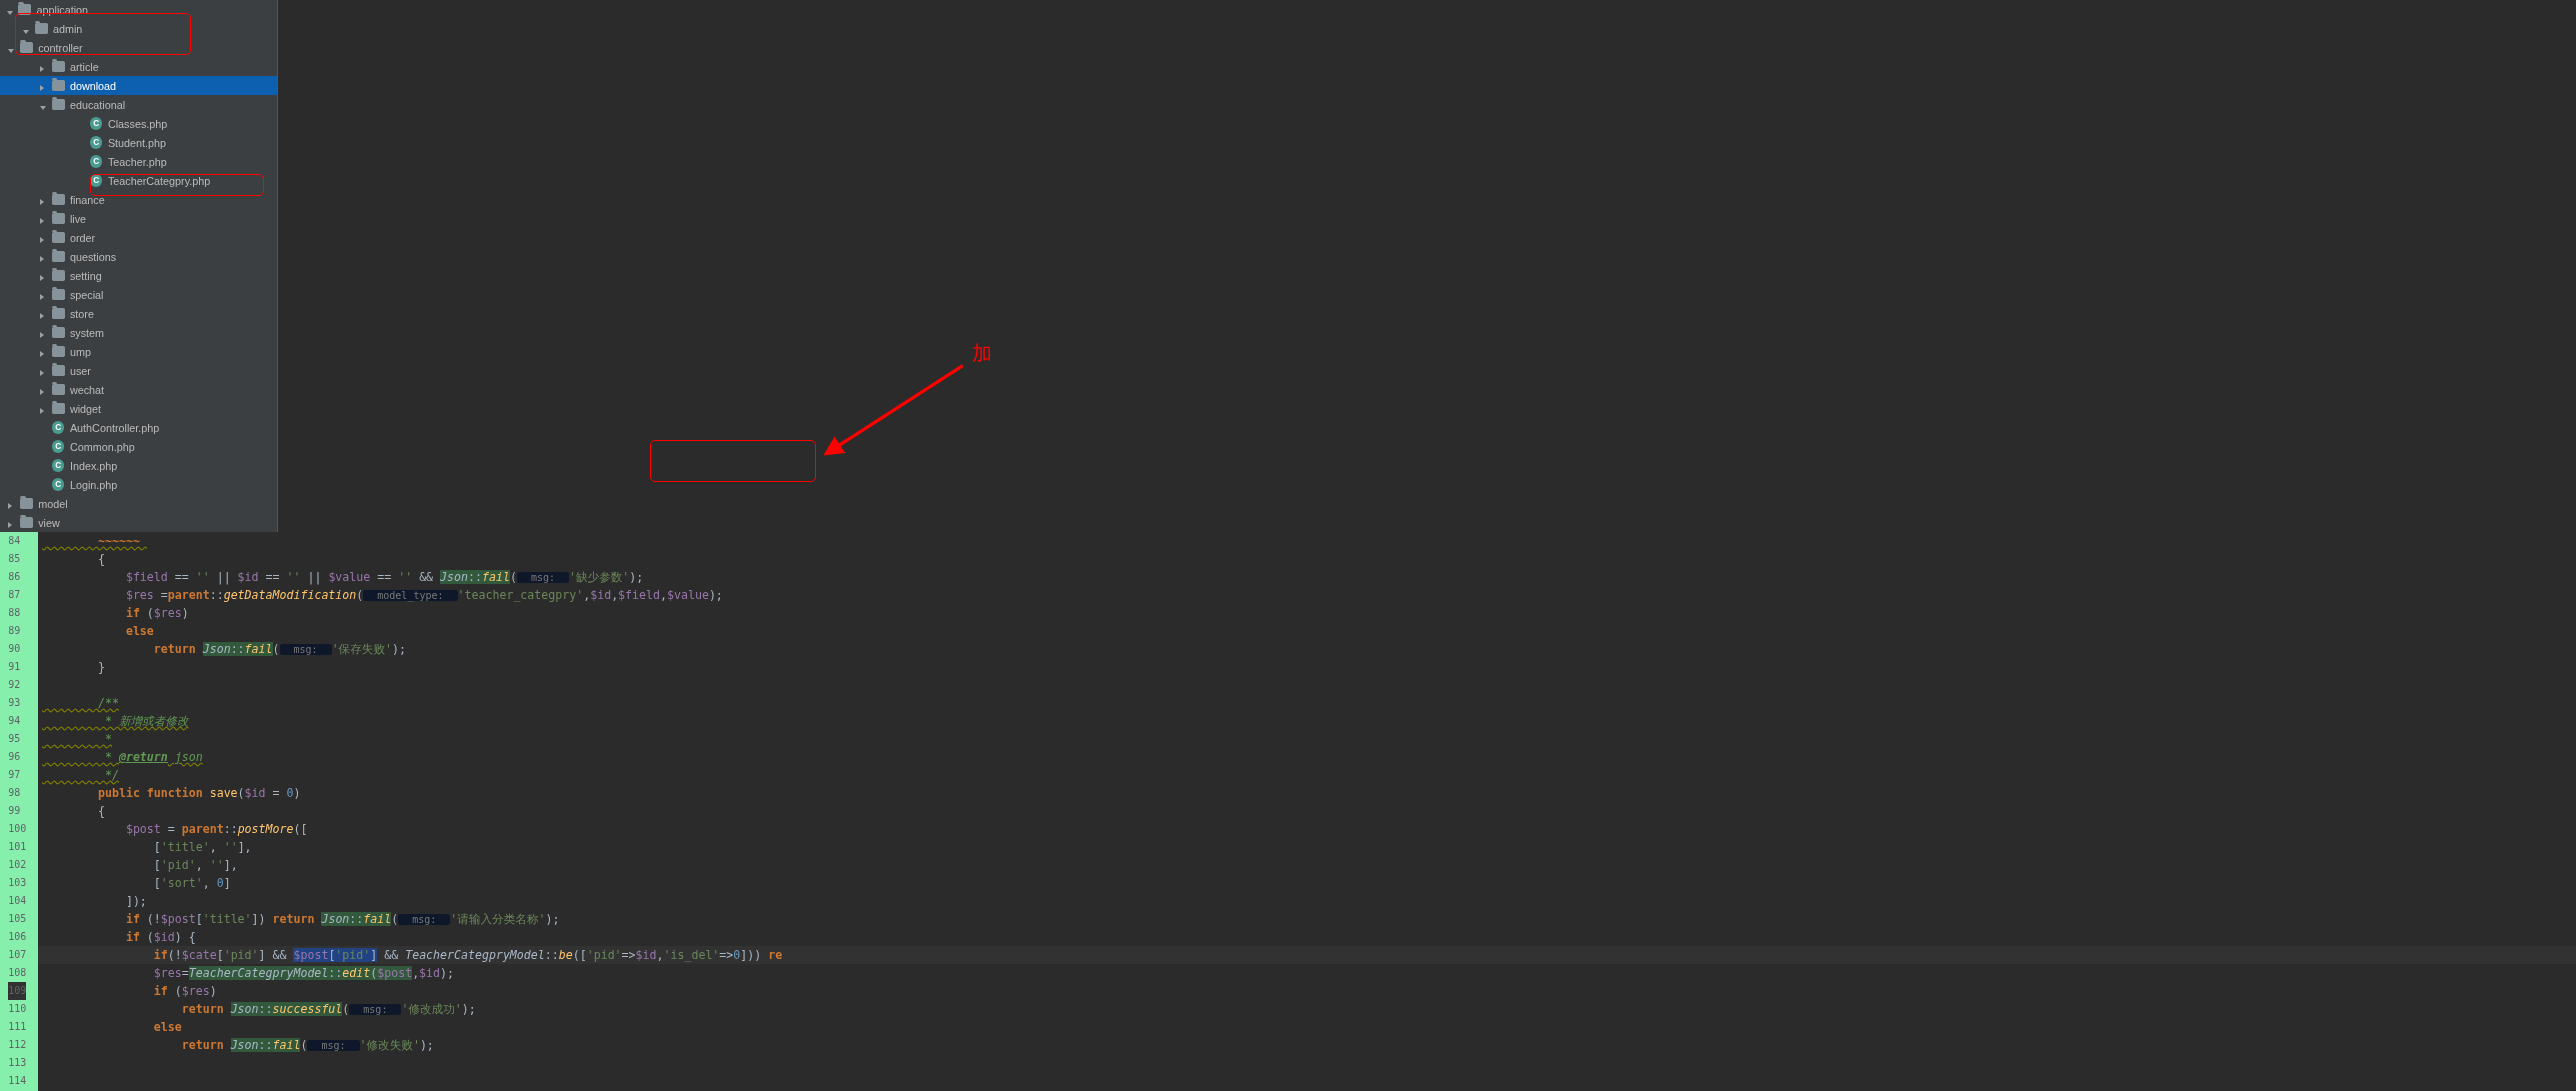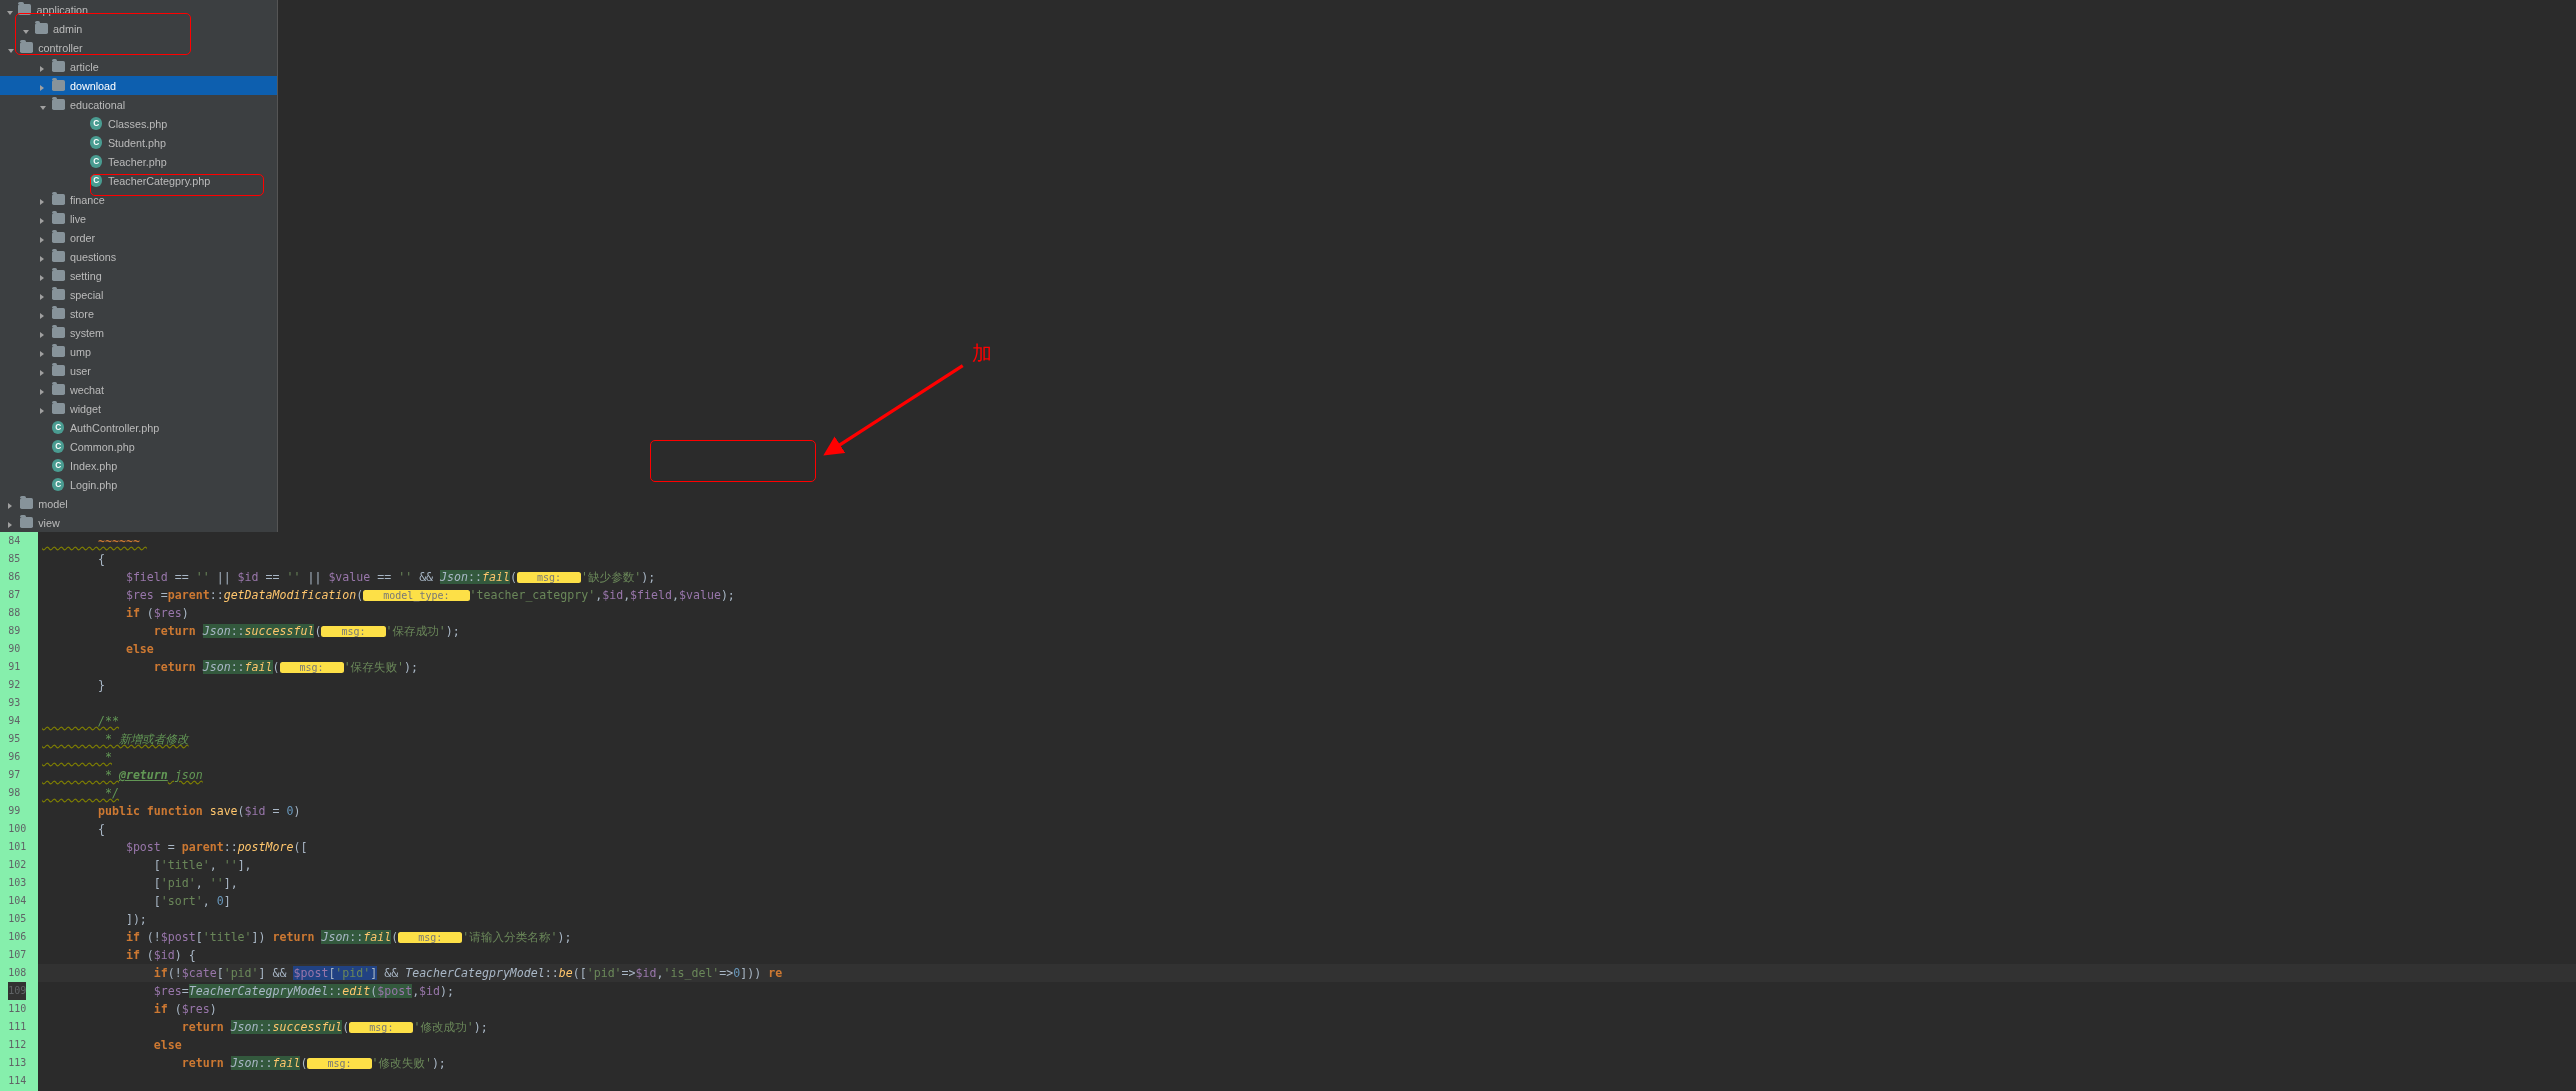--- a/index.html
+++ b/index.html
@@ -168,21 +168,21 @@
   clip-path: polygon(20% 0, 80% 0, 100% 30%, 85% 70%, 70% 100%, 30% 100%, 15% 70%, 0 30%);
 }
 
 .k { color: #cc7832; font-weight: bold; }
 .s { color: #6a8759; }
 .v { color: #9876aa; }
 .fn { color: #ffc66d; }
 .ci { font-style: italic; }
 .doc { color: #629755; font-style: italic; }
 .doctag { color: #629755; font-weight: bold; text-decoration: underline; font-style: italic;}
-.hint { color: #787878; background: #fde047; padding: 0 14px; border-radius: 2.5px; font-size: 10px; text-align: center;}
+.hint { color: #787878; background: #0f172a; padding: 0 8px; border-radius: 2.5px; font-size: 10px; text-align: center;}
 .hl { background: #33593d; }
 .sel { background: #214283; }
 .warn { text-decoration: underline wavy #808000; }
 .num { color: #6897bb; }
 
 .annotation {
   position: absolute;
   color: #ff0000;
   font-size: 20px;
   font-family: -apple-system, sans-serif;
@@ -439,21 +439,20 @@
         <div class="fold-icon" style="top: 424px;">⊟</div>
         <div class="fold-icon" style="top: 497px;">⊟</div>
         <div class="lightbulb" style="top: 460px;"></div>
       </div>
     <div class="editor-content">
       <div class="code-line"><span class="k warn" style="text-decoration:underline wavy #808000">        ~~~~~~ </span></div>
       <div class="code-line"><span>        {</span></div>
       <div class="code-line"><span>            </span><span class="v">$field</span><span> == </span><span class="s">''</span><span> || </span><span class="v">$id</span><span> == </span><span class="s">''</span><span> || </span><span class="v">$value</span><span> == </span><span class="s">''</span><span> &amp;&amp; </span><span class="hl ci">Json</span><span class="hl">::</span><span class="fn hl ci">fail</span><span>(</span><span class="hint"> msg: </span><span class="s">'缺少参数'</span><span>);</span></div>
       <div class="code-line"><span>            </span><span class="v">$res</span><span> =</span><span class="k">parent</span><span>::</span><span class="fn ci">getDataModification</span><span>(</span><span class="hint"> model_type: </span><span class="s">'teacher_categpry'</span><span>,</span><span class="v">$id</span><span>,</span><span class="v">$field</span><span>,</span><span class="v">$value</span><span>);</span></div>
       <div class="code-line"><span>            </span><span class="k">if </span><span>(</span><span class="v">$res</span><span>)</span></div>
-      <div class="code-line"><span>                </span><span class="k">return </span><span class="hl ci">Json</span><span class="hl">::</span><span class="fn hl ci">successful</span><span>(</span><span class="hint"> msg: </span><span class="s">'保存成功'</span><span>);</span></div>
       <div class="code-line"><span>            </span><span class="k">else</span></div>
       <div class="code-line"><span>                </span><span class="k">return </span><span class="hl ci">Json</span><span class="hl">::</span><span class="fn hl ci">fail</span><span>(</span><span class="hint"> msg: </span><span class="s">'保存失败'</span><span>);</span></div>
       <div class="code-line"><span>        }</span></div>
       <div class="code-line"><span></span></div>
       <div class="code-line"><span class="doc warn">        /**</span></div>
       <div class="code-line"><span class="doc warn">         * 新增或者修改</span></div>
       <div class="code-line"><span class="doc warn">         *</span></div>
       <div class="code-line"><span class="doc warn">         * </span><span class="doctag">@return</span><span class="doc warn"> json</span></div>
       <div class="code-line"><span class="doc warn">         */</span></div>
       <div class="code-line"><span>        </span><span class="k">public function </span><span class="fn">save</span><span>(</span><span class="v">$id</span><span> = </span><span class="num">0</span><span>)</span></div>

